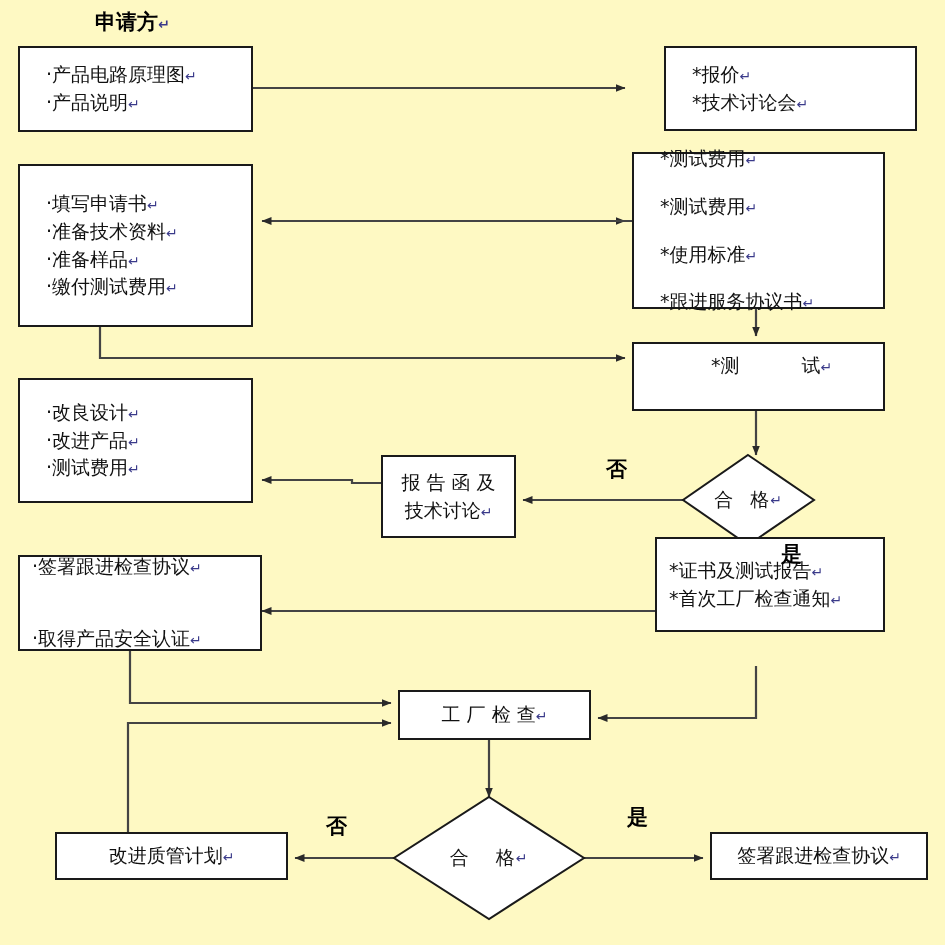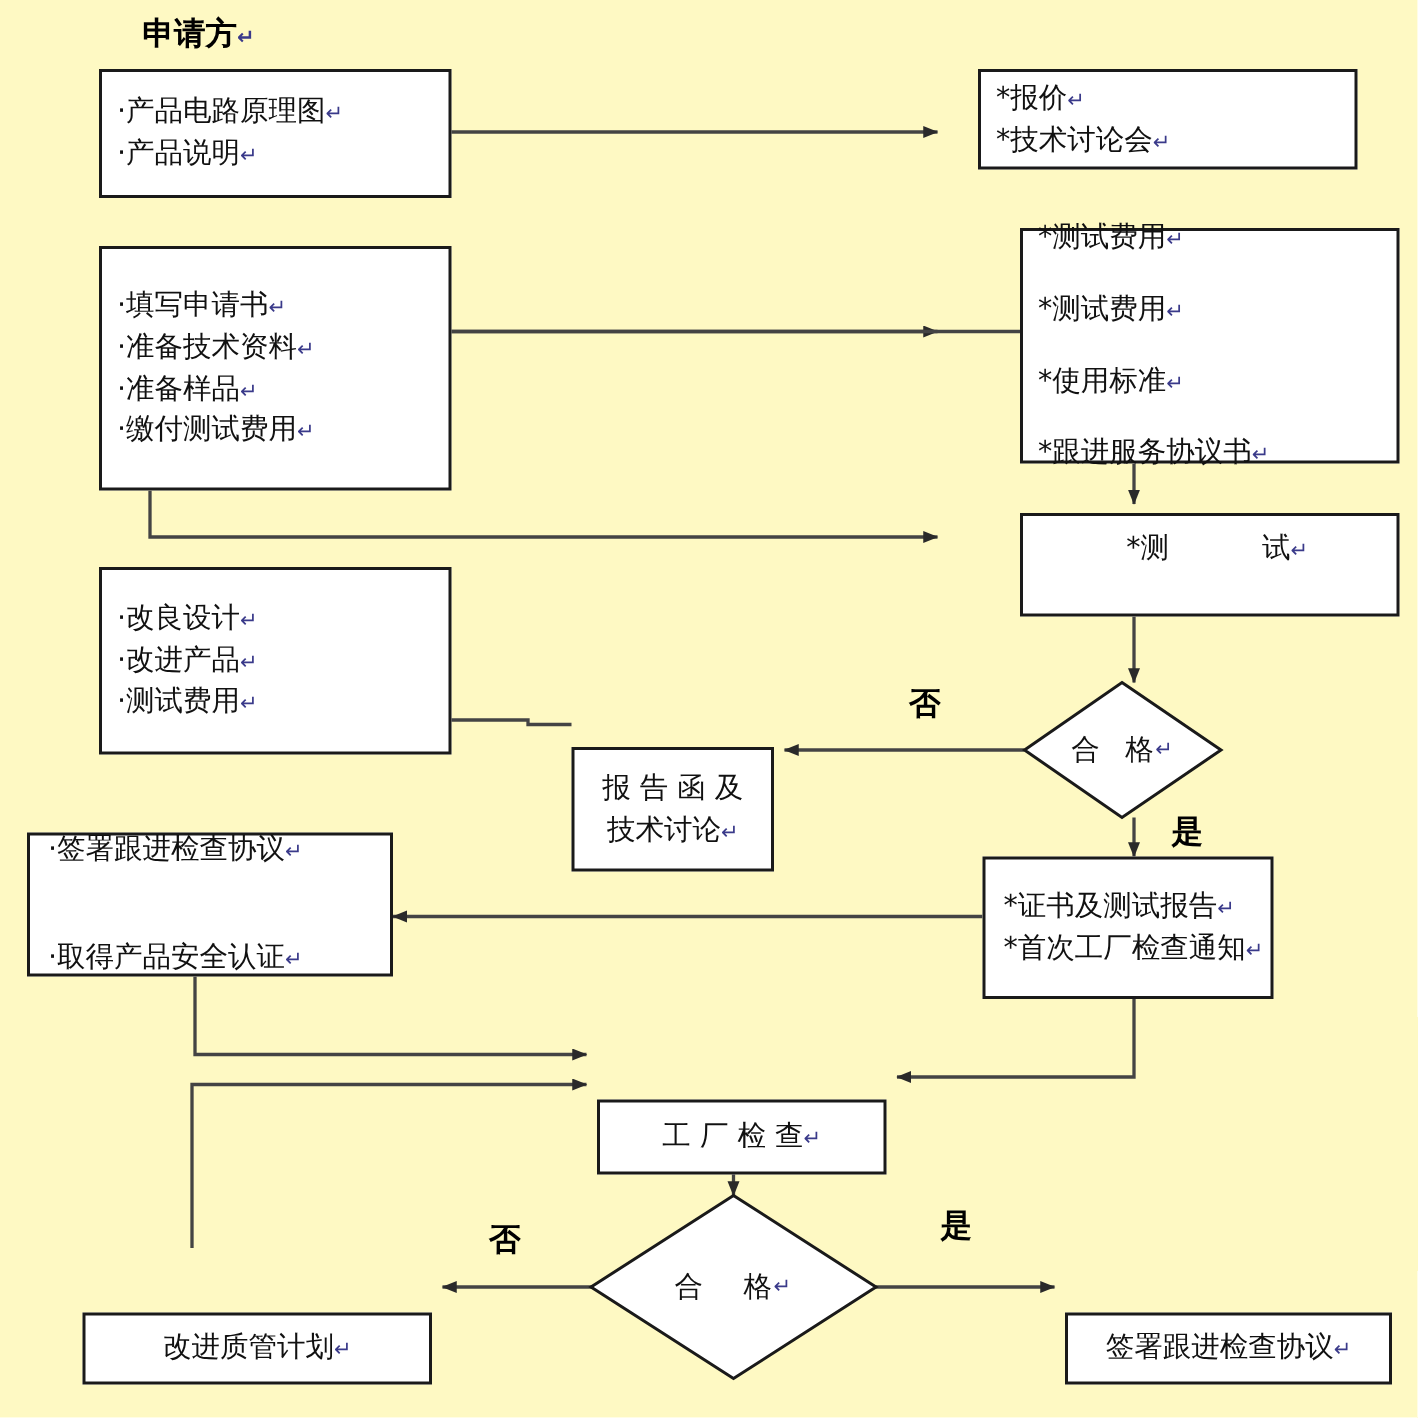--- a/index.html
+++ b/index.html
@@ -31,23 +31,23 @@
     display: flex;
     flex-direction: column;
     justify-content: center;
     color: #111111;
     font-size: 19px;
     line-height: 1.45;
   }
   .node .line {
     white-space: nowrap;
   }
-  .node.pad-left { padding-left: 10px; margin-left: 48px; }
+  .node.pad-left { padding-left: 26px; }
   .node.pad-left2 { padding-left: 12px; }
-  .node.center { align-items: center; justify-content: center; text-align: center; margin-top: 43px; }
+  .node.center { align-items: center; justify-content: center; text-align: center; }
   .node.center .line { text-align: center; }
 
   .pilcrow {
     font-size: 14px;
     color: #3a3a8a;
     vertical-align: baseline;
   }
 
   .heading {
     position: absolute;
@@ -138,21 +138,21 @@
 
   <div class="heading" style="left:95px; top:8px;">
     <span>申请方</span><span class="pilcrow">↵</span>
   </div>
 
   <div class="node pad-left" style="left:18px; top:46px; width:235px; height:86px;">
     <div class="line"><span>·产品电路原理图</span><span class="pilcrow">↵</span></div>
     <div class="line"><span>·产品说明</span><span class="pilcrow">↵</span></div>
   </div>
 
-  <div class="node pad-left" style="left:604px; top:46px; width:253px; height:67px;">
+  <div class="node pad-left" style="left:664px; top:46px; width:253px; height:85px;">
     <div class="line"><span>*报价</span><span class="pilcrow">↵</span></div>
     <div class="line"><span>*技术讨论会</span><span class="pilcrow">↵</span></div>
   </div>
 
   <div class="node pad-left" style="left:18px; top:164px; width:235px; height:163px;">
     <div class="line"><span>·填写申请书</span><span class="pilcrow">↵</span></div>
     <div class="line"><span>·准备技术资料</span><span class="pilcrow">↵</span></div>
     <div class="line"><span>·准备样品</span><span class="pilcrow">↵</span></div>
     <div class="line"><span>·缴付测试费用</span><span class="pilcrow">↵</span></div>
   </div>
@@ -172,21 +172,21 @@
     <div class="line"><span>·改良设计</span><span class="pilcrow">↵</span></div>
     <div class="line"><span>·改进产品</span><span class="pilcrow">↵</span></div>
     <div class="line"><span>·测试费用</span><span class="pilcrow">↵</span></div>
   </div>
 
   <div class="node center" style="left:381px; top:455px; width:135px; height:83px;">
     <div class="line"><span>报 告 函 及</span></div>
     <div class="line"><span>技术讨论</span><span class="pilcrow">↵</span></div>
   </div>
 
-  <div class="node pad-left2" style="left:655px; top:571px; width:194px; height:95px;">
+  <div class="node pad-left2" style="left:655px; top:537px; width:230px; height:95px;">
     <div class="line"><span>*证书及测试报告</span><span class="pilcrow">↵</span></div>
     <div class="line"><span>*首次工厂检查通知</span><span class="pilcrow">↵</span></div>
   </div>
 
   <div class="node pad-left2" style="left:18px; top:555px; width:244px; height:96px;gap:44px;">
     <div class="line"><span>·签署跟进检查协议</span><span class="pilcrow">↵</span></div>
     <div class="line"><span>·取得产品安全认证</span><span class="pilcrow">↵</span></div>
   </div>
 
   <div class="node center" style="left:398px; top:690px; width:193px; height:50px;">

